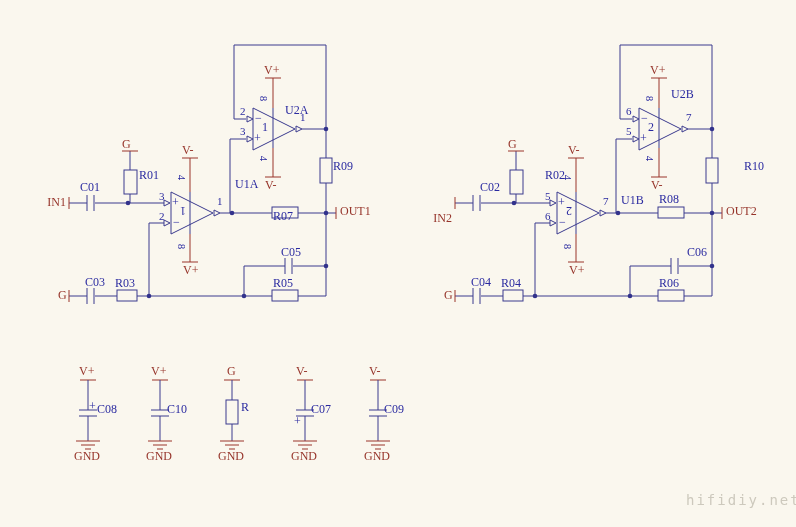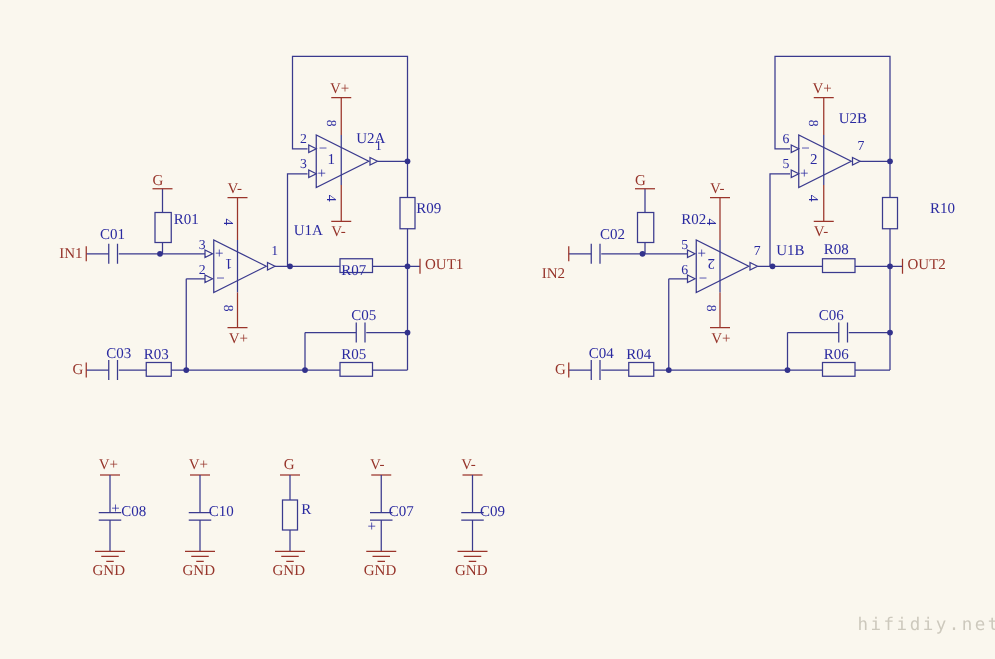--- a/index.html
+++ b/index.html
@@ -163,21 +163,21 @@
 <span class="lb sm r90" style="left:647px;top:153px">4</span>
 <span class="lb sm" style="left:626px;top:106px">6</span>
 <span class="lb sm" style="left:626px;top:126px">5</span>
 <span class="lb sm" style="left:686px;top:112px">7</span>
 <span class="lb" style="left:641px;top:112px">−</span>
 <span class="lb" style="left:640px;top:132px">+</span>
 <span class="lb" style="left:648px;top:121px">2</span>
 <span class="lb" style="left:744px;top:160px">R10</span>
 <span class="lb" style="left:659px;top:193px">R08</span>
 <span class="lb rd" style="left:726px;top:205px">OUT2</span>
-<span class="lb" style="left:655px;top:246px">C06</span>
+<span class="lb" style="left:687px;top:246px">C06</span>
 <span class="lb" style="left:659px;top:277px">R06</span>
 <span class="lb rd" style="left:444px;top:289px">G</span>
 <span class="lb" style="left:471px;top:276px">C04</span>
 <span class="lb" style="left:501px;top:277px">R04</span>
 
 <span class="lb rd" style="left:79px;top:365px">V+</span>
 <span class="lb" style="left:89px;top:400px">+</span>
 <span class="lb" style="left:97px;top:403px">C08</span>
 <span class="lb rd" style="left:74px;top:450px">GND</span>
 

